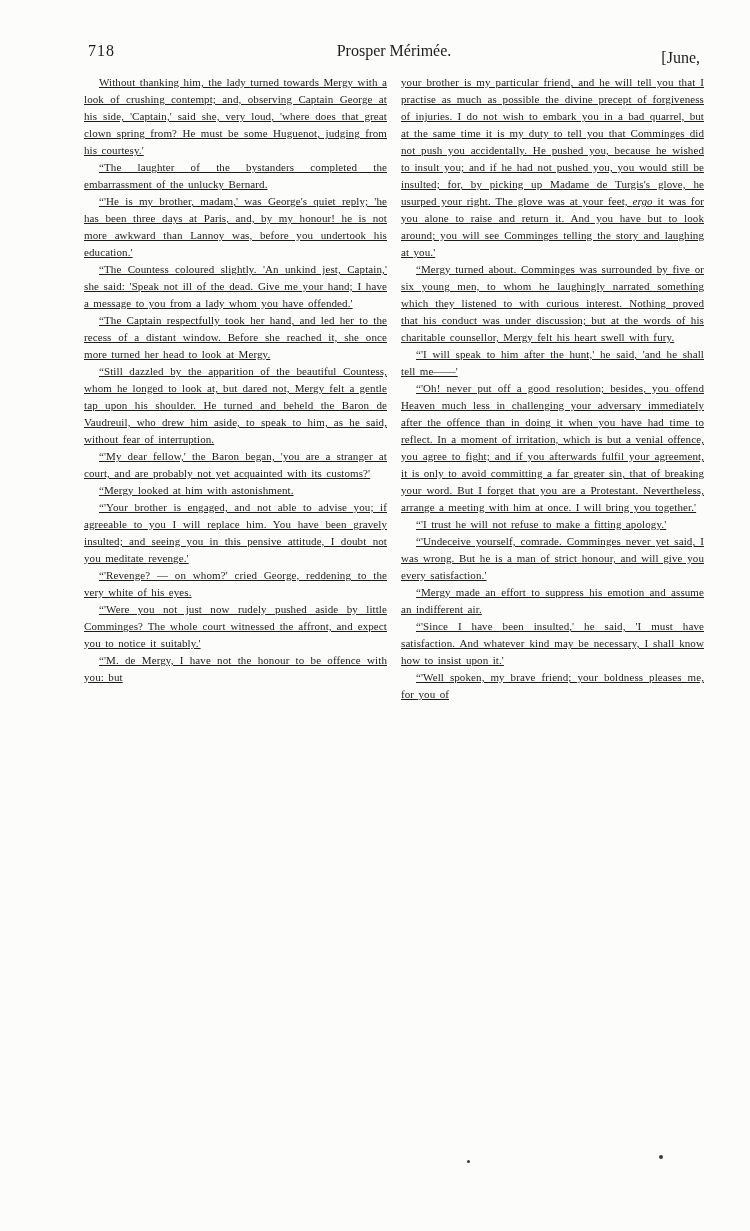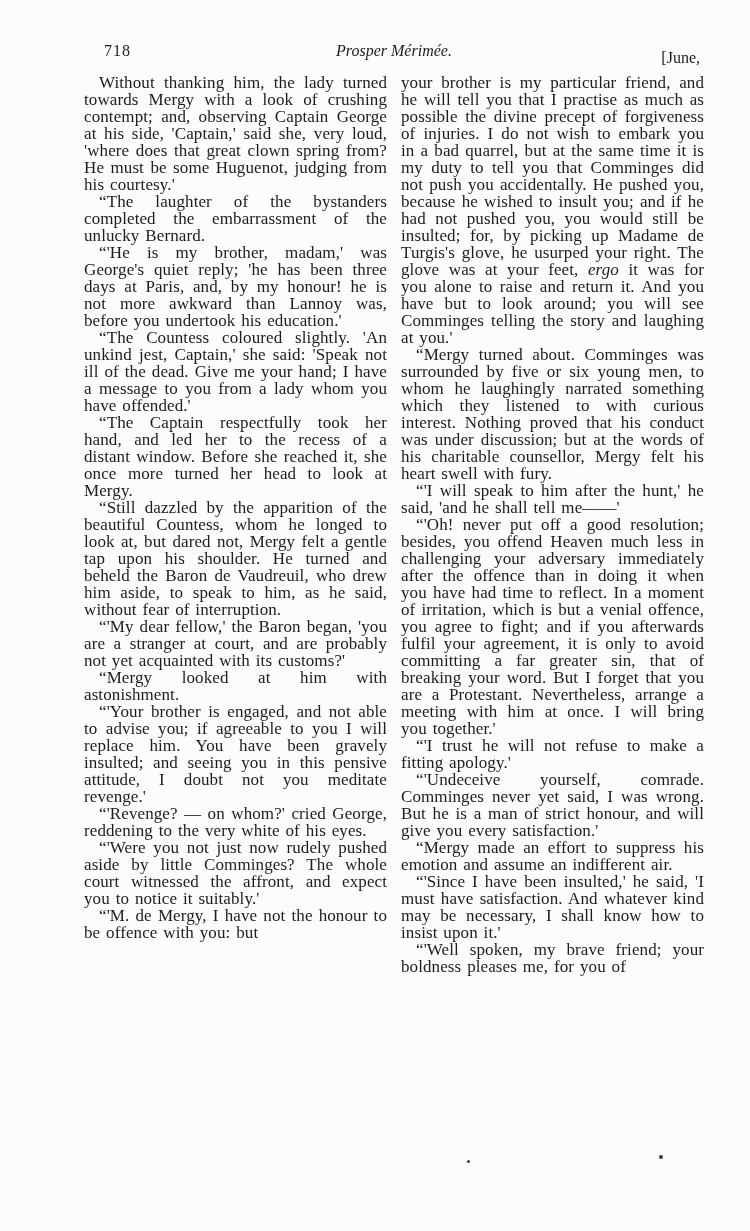--- a/index.html
+++ b/index.html
@@ -25,46 +25,45 @@
     position: relative;
     height: 22px;
     font-size: 16px;
     margin-bottom: 10px;
   }
   .page-number {
     position: absolute;
     left: 4px;
     top: 0;
     letter-spacing: 1px;
-    margin-left: 16px;
   }
   .running-title {
     position: absolute;
     left: 0;
     right: 0;
     top: 0;
     text-align: center;
-    font-style: italic;
   }
   .issue-marker {
     position: absolute;
     right: 4px;
     top: 7px;
   }
   .columns {
     display: flex;
     gap: 14px;
   }
   .col {
     width: 303px;
-    font-size: 17px;
+    font-size: 11px;
     line-height: 17px;
     text-align: justify;
     word-spacing: 1.5px;
     letter-spacing: 0.1px;
+    text-decoration: underline;
   }
   .col p {
     margin: 0;
     text-indent: 15px;
   }
   .col p.no-indent {
     text-indent: 0;
   }
   .col p i {
     font-style: italic;

